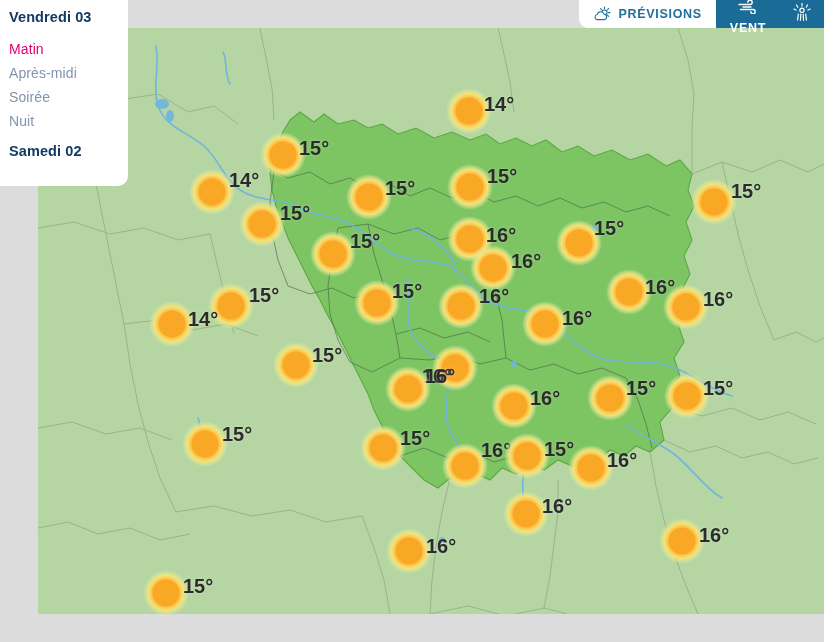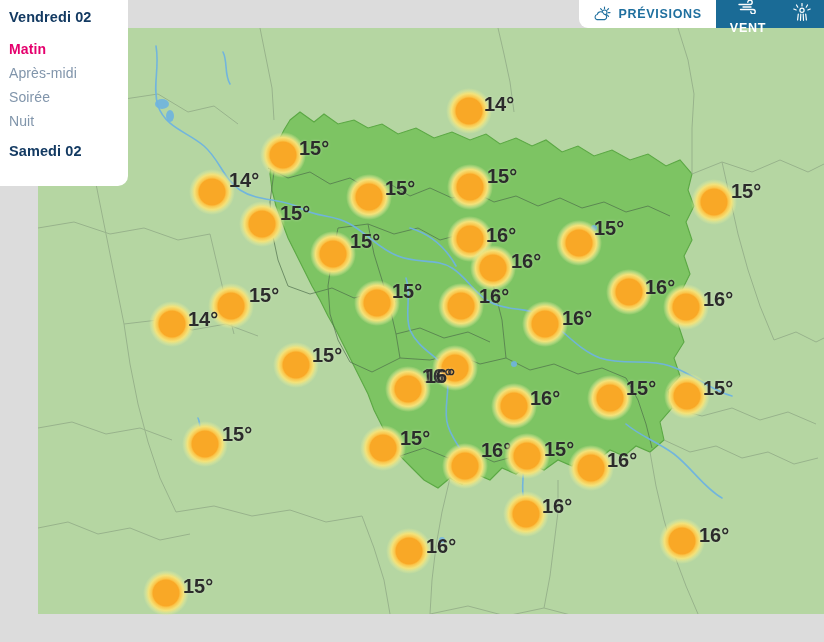--- a/index.html
+++ b/index.html
@@ -35,21 +35,21 @@
   .side-day{
     font-size:14.5px;font-weight:bold;color:#133a62;
     letter-spacing:.1px;line-height:1;
   }
   .side-day.first{margin-bottom:17px;}
   .side-day.last{margin-top:16px;}
   .side-slot{
     font-size:14px;color:#8195ab;line-height:1;margin-bottom:10px;
     letter-spacing:.1px;cursor:pointer;
   }
-  .side-slot.active{color:#e5006d;font-weight:bold;}
+  .side-slot.active{color:#e5006d;font-weight:normal;}
 
   
   .topbar{position:absolute;right:0;top:0;height:28px;display:flex;z-index:45;}
   .tab{
     display:flex;align-items:center;gap:7px;height:28px;padding:0 14px;
     font-size:12.5px;font-weight:bold;letter-spacing:.7px;cursor:pointer;
     box-sizing:border-box;
   }
   .tab.active{background:#ffffff;color:#1f6f9e;border-bottom-left-radius:9px;}
   .tab.inactive{background:#1a6b96;color:#ffffff;flex-direction:column;}
@@ -297,21 +297,21 @@
           <div class="temp" style="left: 699px; top: 497px;">16°</div>
         </div>
         <div class="wpt" style="left: 0px; top: 0px; width: 824px; height: 642px; pointer-events: none;">
           <div class="sun" style="left: 143px; top: 542px;"></div>
           <div class="temp" style="left: 183px; top: 548px;">15°</div>
         </div>
       </div>
   </div>
 
   <div class="sidebar">
-    <div class="side-day first">Vendredi 02</div>
+    <div class="side-day first">Vendredi 03</div>
     <div id="slots">
         <div class="side-slot active">Matin</div>
         <div class="side-slot">Après-midi</div>
         <div class="side-slot">Soirée</div>
         <div class="side-slot">Nuit</div>
       </div>
     <div class="side-day last">Samedi 02</div>
   </div>
 
   <div class="topbar">

